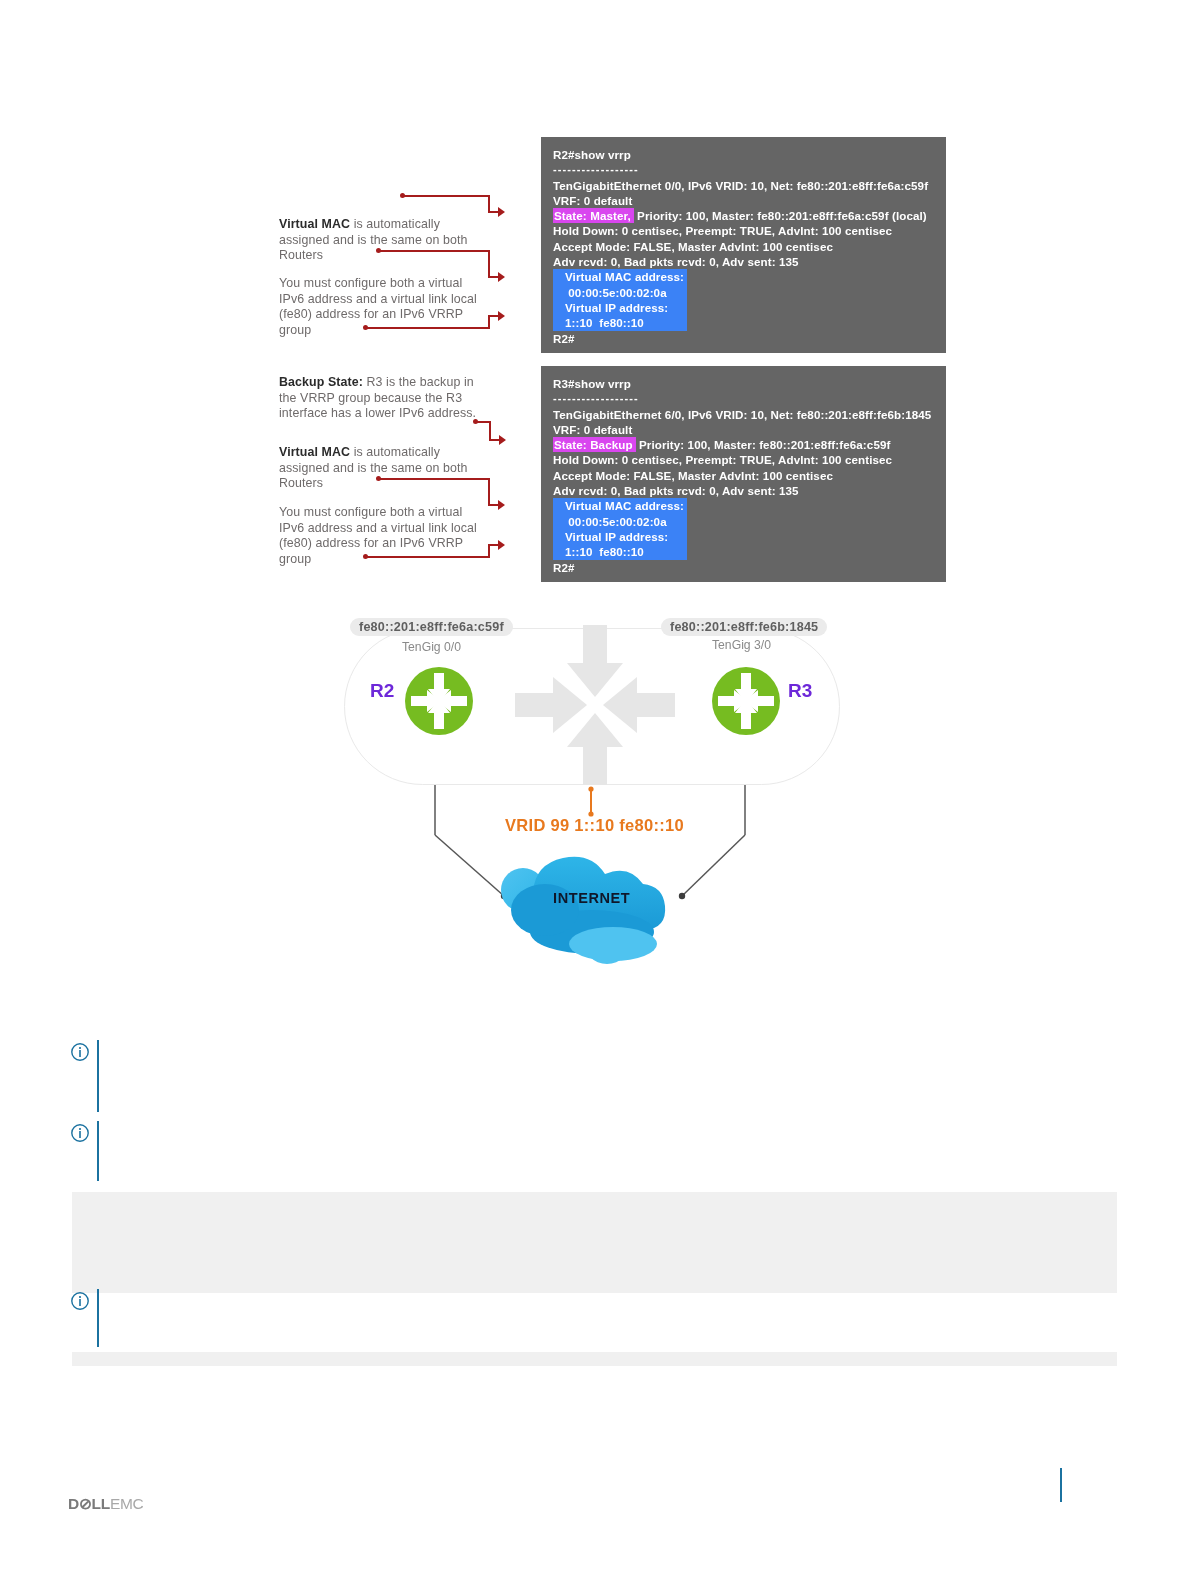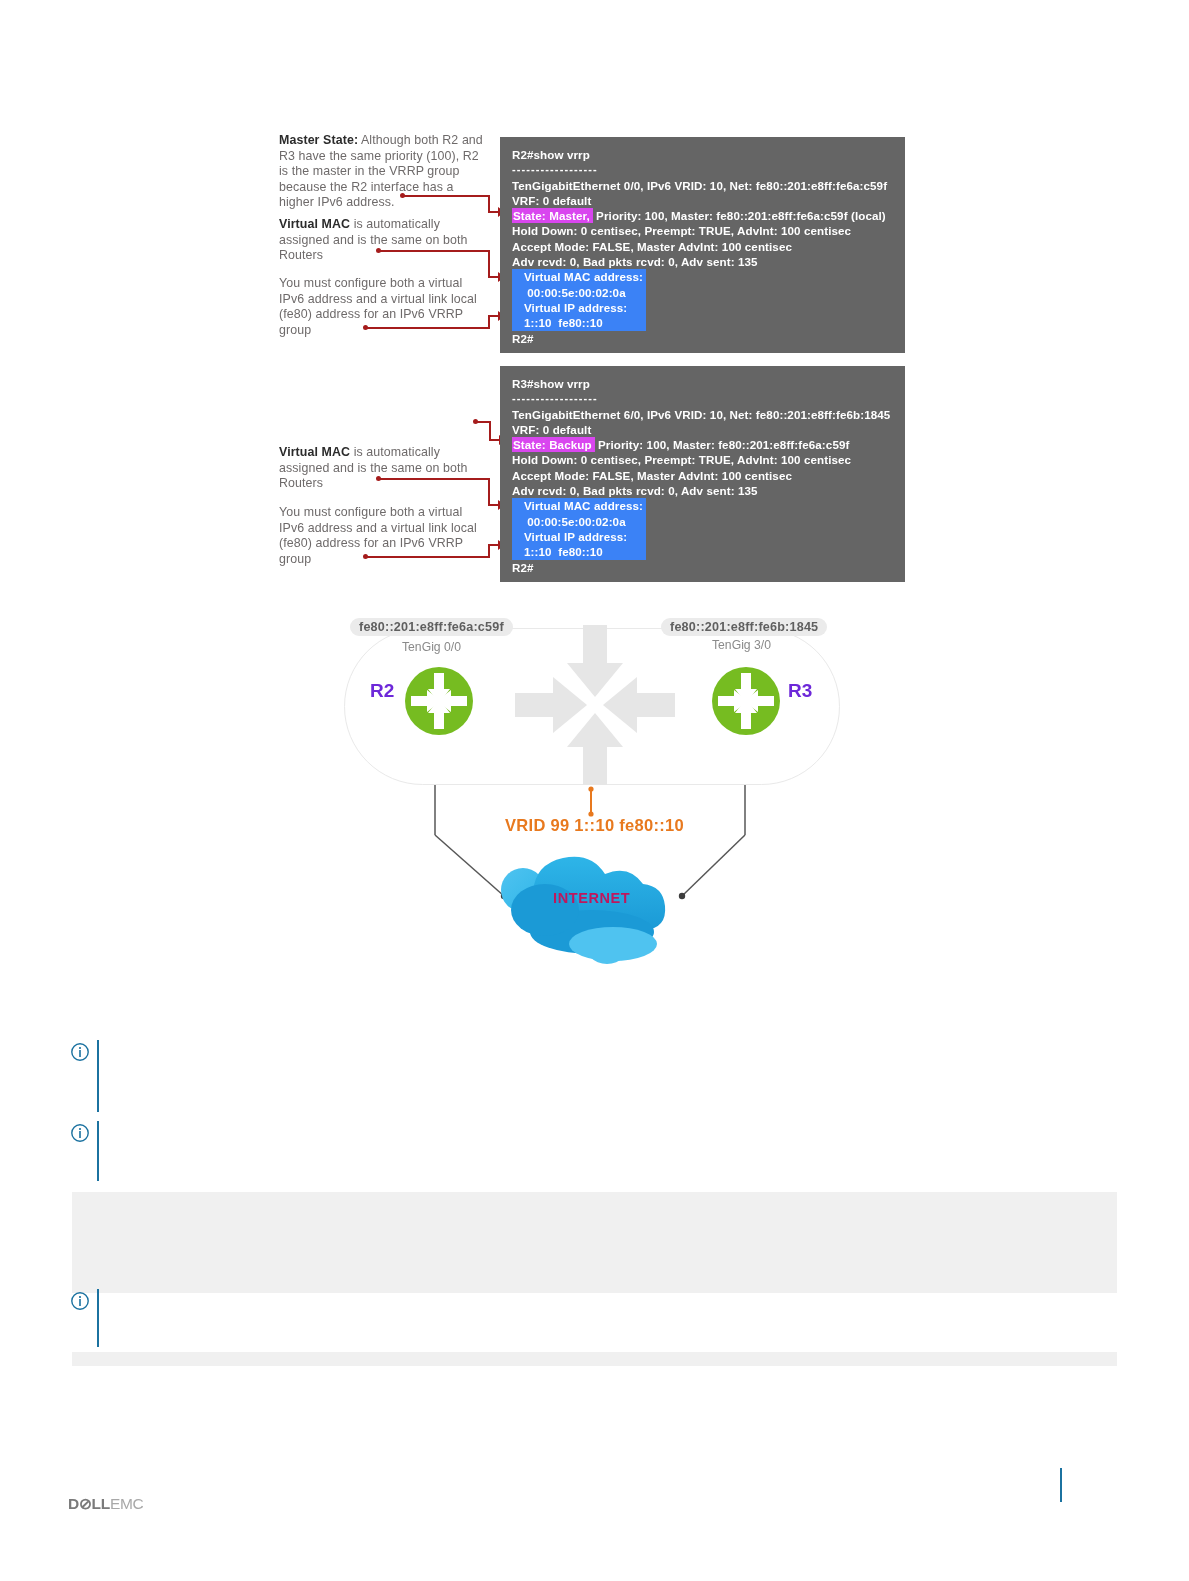--- a/index.html
+++ b/index.html
@@ -32,20 +32,21 @@
     position:absolute;
     background:#656565;
     color:#ffffff;
     font-family:"Liberation Sans", sans-serif;
     font-size:11.6px;
     font-weight:bold;
     line-height:15.3px;
     letter-spacing:.1px;
     box-sizing:border-box;
     padding:10px 0 16px 12px;
+    margin-left:41px;
   }
   .term .ln{white-space:pre;position:relative;height:15.3px;}
   .term .dash{letter-spacing:1.1px;font-size:11px;}
   .hl{background:#d946ef;display:inline-block;padding:0 3px 0 1px;}
   .hl-blk{background:#3b82f6;display:inline-block;padding:0 4px 0 1px;}
 
   
   .conn{position:absolute;}
   .conn .seg{position:absolute;background:#a51c1c;}
   .arw{position:absolute;width:0;height:0;
@@ -86,21 +87,21 @@
   .vrid{
     position:absolute;
     color:#e8791e;
     font-size:16.5px;
     font-weight:bold;
     white-space:nowrap;
     letter-spacing:.3px;
   }
   .inet{
     position:absolute;
-    color:#be185d;font-size:14.5px;font-weight:bold;letter-spacing:.6px;
+    color:#0f172a;font-size:14.5px;font-weight:bold;letter-spacing:.6px;
     white-space:nowrap;
   }
 
   
   .noteicon{position:absolute;}
   .notebar{position:absolute;width:2.4px;background:#1b72a0;}
   .graybox{position:absolute;background:#f0f0f0;}
 
   
   .logo{
@@ -112,23 +113,20 @@
   }
   .logo .d{font-weight:bold;color:#7a7a7a;}
   .logo .e{font-weight:normal;color:#a8a8a8;}
   .footbar{position:absolute;width:2.4px;background:#1b72a0;}
 </style>
 </head>
 <body>
 
 <div class="page">
 
-  <div class="ann" style="left:279px;top:133px;">
-    <b>Master State:</b><span> Although both R2 and R3 have the same priority (100), R2 is the master in the VRRP group because the R2 interface has a higher IPv6 address.</span>
-  </div>
   <div class="ann" style="left:279px;top:217px;">
     <b>Virtual MAC</b><span> is automatically assigned and is the same on both Routers</span>
   </div>
   <div class="ann" style="left:279px;top:276px;">
     <span>You must configure both a virtual IPv6 address and a virtual link local (fe80) address for an IPv6 VRRP group</span>
   </div>
 
   <div class="conn" style="left:400px;top:193px;width:105px;height:24px;">
     <div class="dot" style="left:0px;top:0px;"></div>
     <div class="seg" style="left:2px;top:2.0px;width:88px;height:1.8px;"></div>
@@ -162,20 +160,23 @@
     <div class="ln">Hold Down: 0 centisec, Preempt: TRUE, AdvInt: 100 centisec</div>
     <div class="ln">Accept Mode: FALSE, Master AdvInt: 100 centisec</div>
     <div class="ln">Adv rcvd: 0, Bad pkts rcvd: 0, Adv sent: 135</div>
     <div class="ln" style="margin-left:-12px;padding-left:12px;"><span class="hl-blk" style="padding-left:12px;width:118px;">Virtual MAC address:</span></div>
     <div class="ln" style="margin-left:-12px;padding-left:12px;"><span class="hl-blk" style="padding-left:12px;width:118px;"> 00:00:5e:00:02:0a</span></div>
     <div class="ln" style="margin-left:-12px;padding-left:12px;"><span class="hl-blk" style="padding-left:12px;width:118px;">Virtual IP address:</span></div>
     <div class="ln" style="margin-left:-12px;padding-left:12px;"><span class="hl-blk" style="padding-left:12px;width:118px;">1::10  fe80::10</span></div>
     <div class="ln">R2#</div>
   </div>
 
+  <div class="ann" style="left:279px;top:375px;">
+    <b>Backup State:</b><span> R3 is the backup in the VRRP group because the R3 interface has a lower IPv6 address.</span>
+  </div>
   <div class="ann" style="left:279px;top:445px;">
     <b>Virtual MAC</b><span> is automatically assigned and is the same on both Routers</span>
   </div>
   <div class="ann" style="left:279px;top:505px;">
     <span>You must configure both a virtual IPv6 address and a virtual link local (fe80) address for an IPv6 VRRP group</span>
   </div>
 
   <div class="conn" style="left:473px;top:419px;width:35px;height:26px;">
     <div class="dot" style="left:0px;top:0px;"></div>
     <div class="seg" style="left:2px;top:2.0px;width:16px;height:1.8px;"></div>

